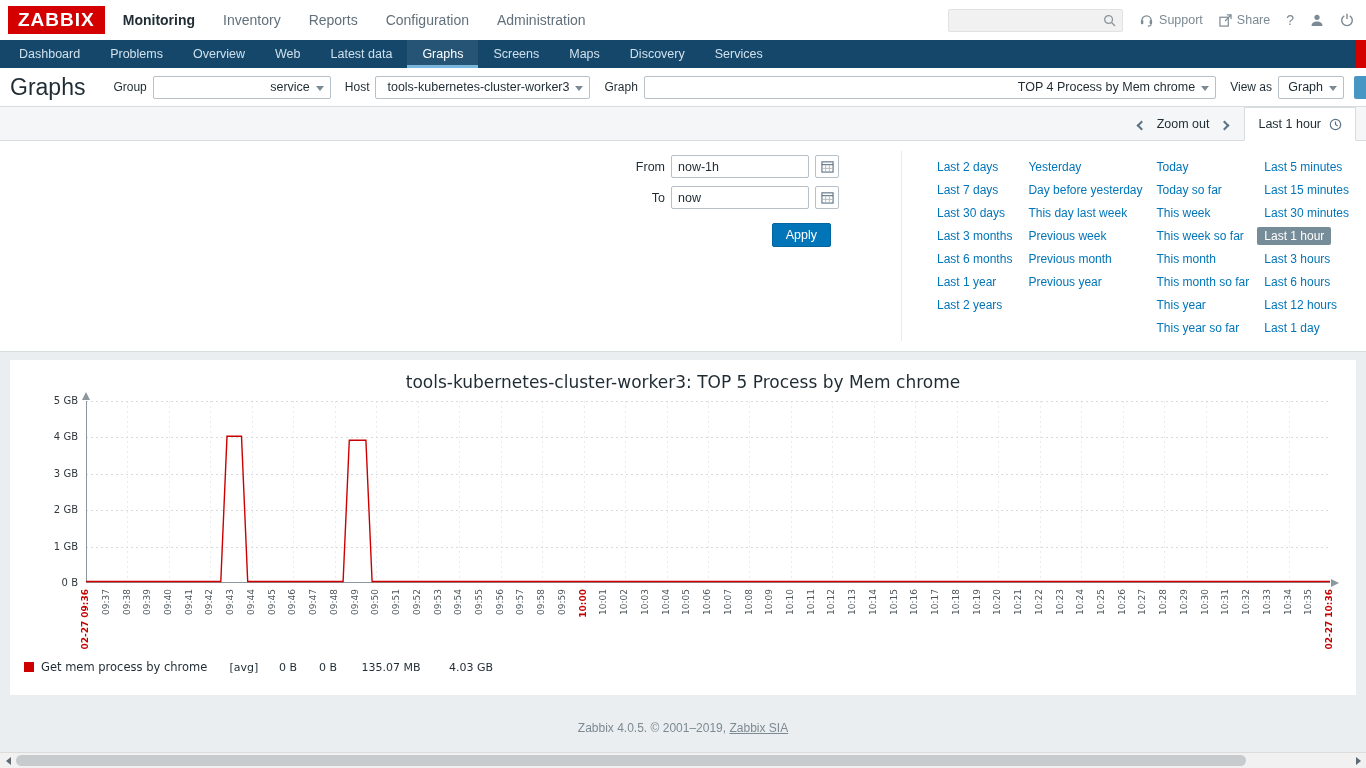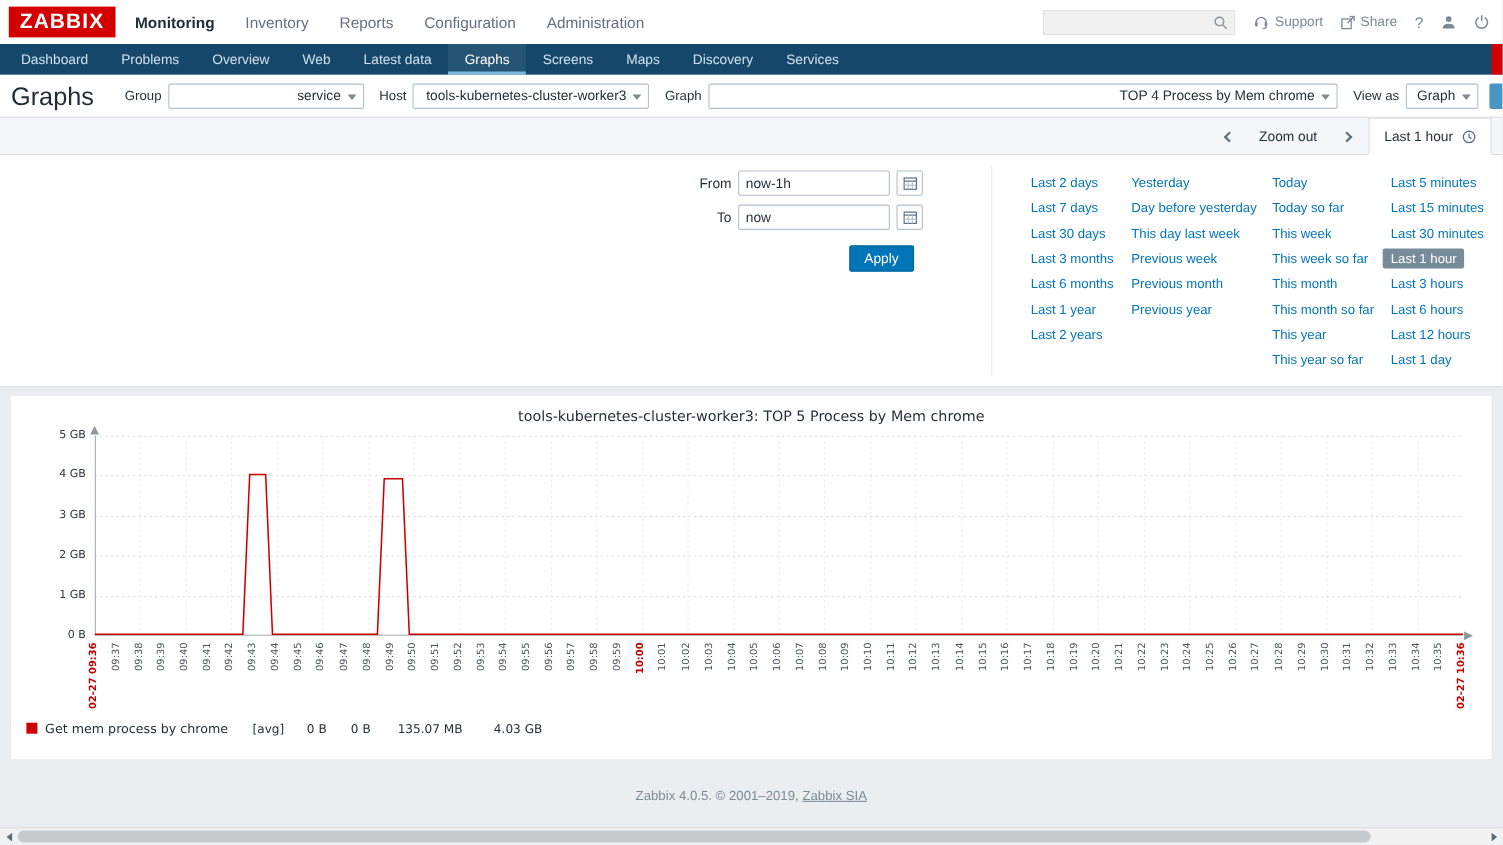--- a/index.html
+++ b/index.html
@@ -33,21 +33,21 @@
   .select .caret { position:absolute; right:6px; top:9px; width:0; height:0; border-left:4px solid transparent; border-right:4px solid transparent; border-top:5px solid #7c8a93; }
   .sel-group { width:178px; }
   .sel-host { width:215px; }
   .sel-graph { flex:1; }
   .sel-viewas { width:66px; }
   .fullscreen-stub { position:absolute; right:0; top:8px; width:12px; height:23px; background:#4796c4; border-radius:2px 0 0 2px; cursor:pointer; }
 
   
   .timefilter { background:#f4f6f7; border-top:1px solid #d7dcdf; }
   .timebar-row { display:flex; justify-content:flex-end; align-items:center; height:34px; border-bottom:1px solid #d7dcdf; padding-right:10px; }
-  .zoom-group { display:flex; align-items:center; gap:24px; margin-right:16px; }
+  .zoom-group { display:flex; align-items:center; gap:12px; margin-right:16px; }
   .chev { display:inline-block; width:7px; height:7px; border-left:2px solid #5d7285; border-bottom:2px solid #5d7285; }
   .chev-left { transform:rotate(45deg); }
   .chev-right { transform:rotate(225deg); }
   .zoom-label { font-size:12.5px; color:#1f2c33; }
   .range-tab { position:relative; z-index:1; align-self:stretch; margin-bottom:-1px; background:#fff; border:1px solid #d7dcdf; border-bottom:1px solid #fff; display:flex; align-items:center; justify-content:center; gap:8px; padding:0 13px; font-size:12.5px; color:#1f2c33; cursor:pointer; }
   .timepanel { background:#fff; border-bottom:1px solid #d7dcdf; display:flex; padding:10px 10px 10px 0;gap:40px; }
   .tp-left { flex:1; display:flex; flex-direction:column; align-items:flex-end; padding:4px 22px 0 0; gap:8px; }
   .tp-row { display:flex; align-items:center; gap:6px; }
   .tp-label { font-size:12.5px; color:#1f2c33; }
   .tinput { width:138px; height:23px; border:1px solid #b5c0c9; border-radius:2px; padding:0 6px; font-size:12.5px; color:#1f2c33; outline:none; }
@@ -55,21 +55,21 @@
   .apply-btn { margin:6px 8px 0 0; background:#0275b8; border:1px solid #02659f; color:#fff; font-size:12.5px; padding:4px 13px; border-radius:2px; cursor:pointer; }
   .tp-right { width:455px; display:flex; padding:6px 0 0 28px; border-left:1px solid #e8ecee; }
   .qr-col { list-style:none; }
   .qr-c1 { width:95px; } .qr-c2 { width:130px; } .qr-c3 { width:112px; } .qr-c4 { width:100px; }
   .qr-col li { height:23px; }
   .range-link { color:#0275b8; font-size:12px; padding:2px 7px; border-radius:2px; white-space:nowrap; }
   .range-link.selected { background:#768d99; color:#fff; }
 
   
   .graph-card { margin:8px 10px 0; background:#fff; padding:12px 0 20px; }
-  .graph-title { text-align:center; font-family:"DejaVu Sans", sans-serif; font-size:13px; color:#1f2c33; }
+  .graph-title { text-align:center; font-family:"DejaVu Sans", sans-serif; font-size:17px; color:#1f2c33; }
   .plot-wrap { position:relative; margin:9px 0 0 76px; width:1244px; height:182px; }
   .plot-svg { position:absolute; left:0; top:0; }
   .y-labels { position:absolute; left:0; top:0; width:0; height:100%; }
   .y-tick { position:absolute; left:-58px; width:50px; text-align:right; font-family:"DejaVu Sans", sans-serif; font-size:10px; color:#30383d; }
   .axis-arrow-up { position:absolute; left:-4px; top:-9px; width:0; height:0; border-left:4px solid transparent; border-right:4px solid transparent; border-bottom:8px solid #8d979e; }
   .axis-arrow-right { position:absolute; right:-9px; bottom:-4px; width:0; height:0; border-top:4px solid transparent; border-bottom:4px solid transparent; border-left:8px solid #8d979e; }
   .x-labels { position:absolute; left:0; top:186px; width:1244px; height:76px; }
   .x-tick { position:absolute; top:2px; writing-mode:vertical-rl; transform:rotate(180deg); font-family:"DejaVu Sans", sans-serif; font-size:9px; color:#4d565c; }
   .x-tick.red { color:#c40000; font-weight:bold; }
   .legend { margin:76px 0 0 14px; border-collapse:collapse; }

